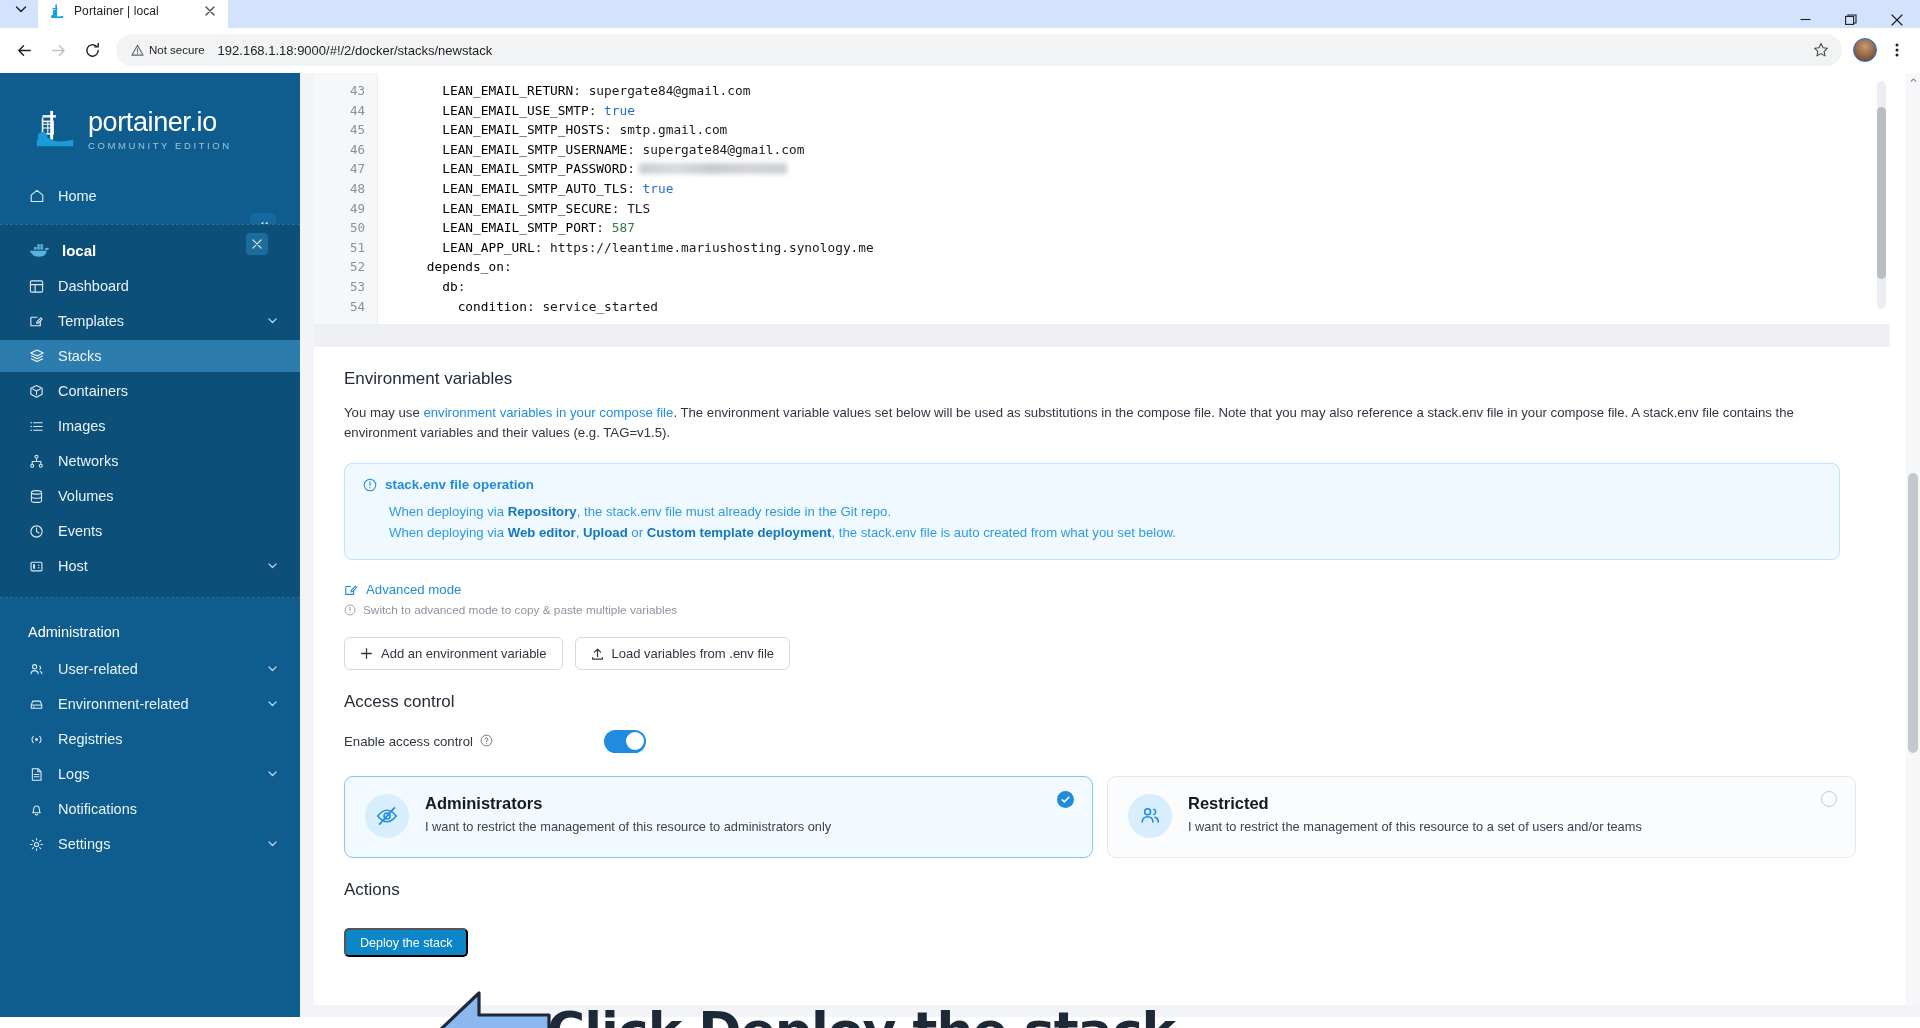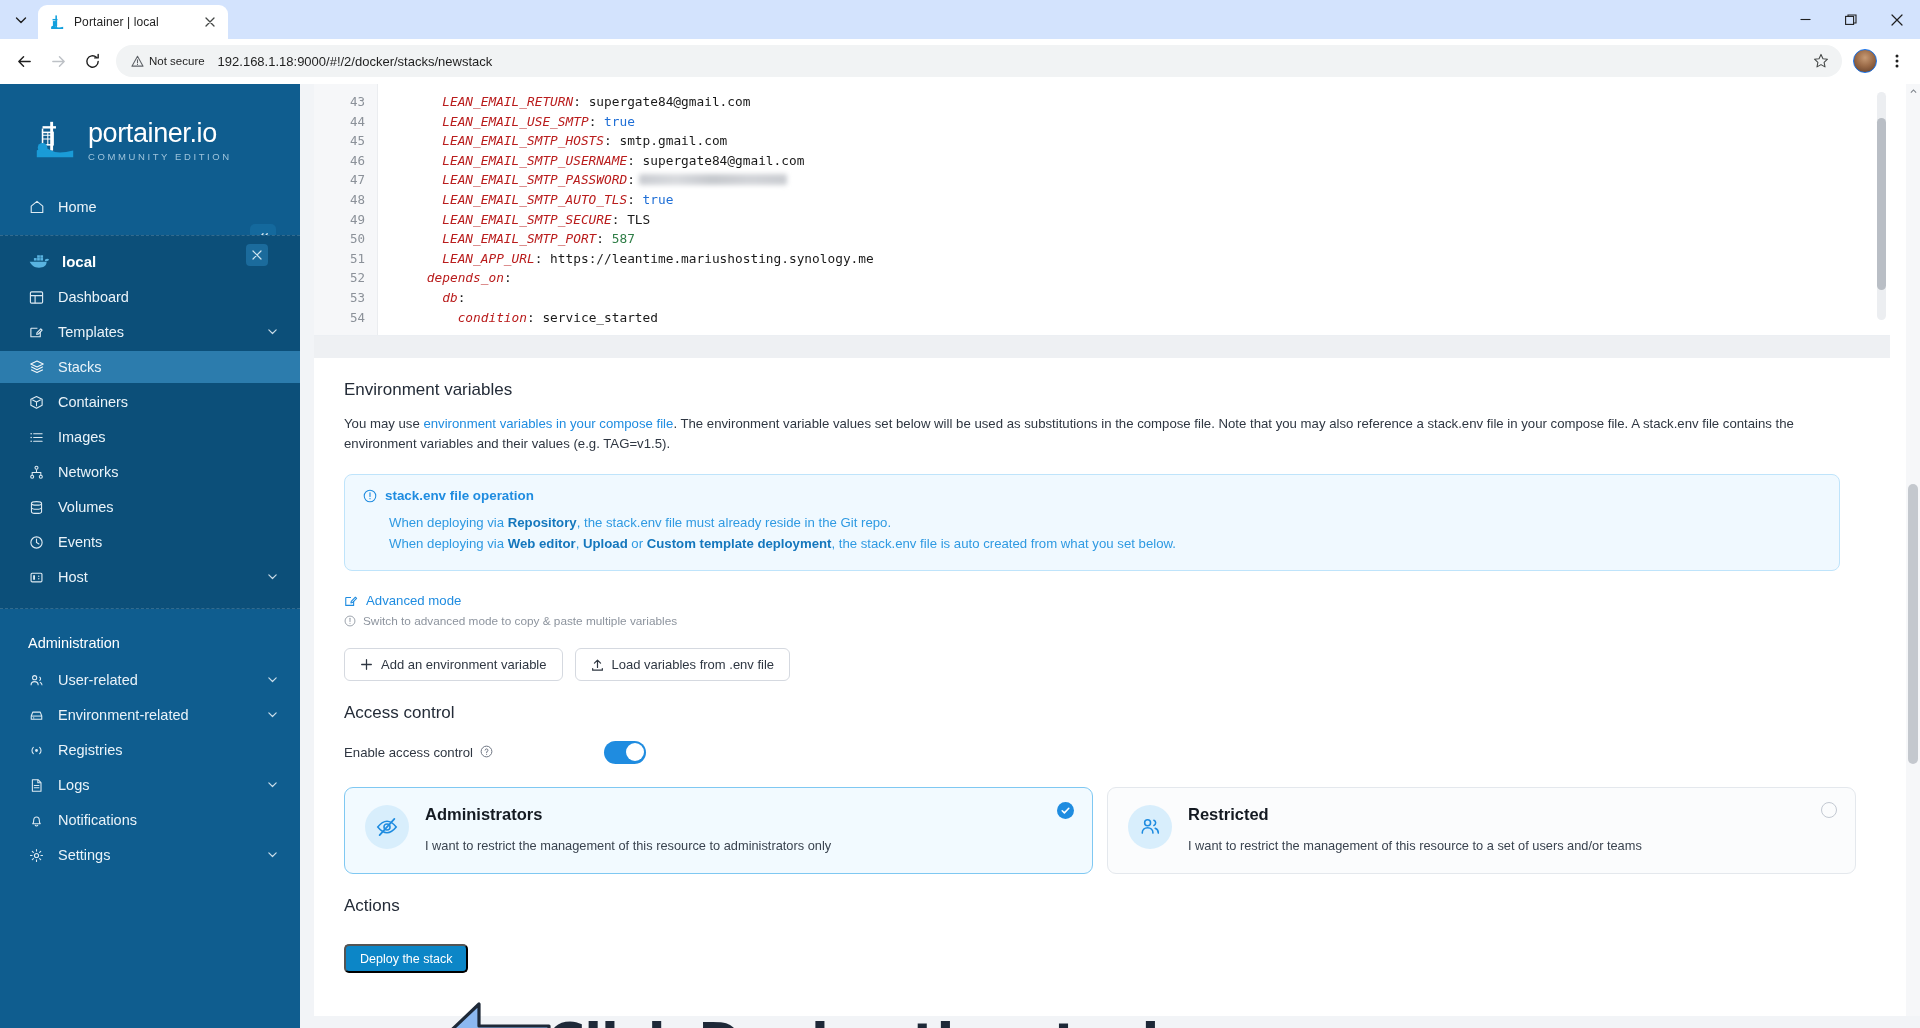--- a/index.html
+++ b/index.html
@@ -7,21 +7,21 @@
     width: 1920px; height: 1028px;
     font-family: "Liberation Sans", sans-serif;
     overflow: hidden;
     background: #ffffff;
   }
 
   
   #browser-chrome { width: 1920px; }
 
   .tabstrip {
-    height: 39px;
+    height: 28px;
     background: #d3e3fd;
     display: flex;
     align-items: flex-end;
     padding-left: 4px;
     position: relative;
   }
   .tab-list-btn {
     width: 34px; height: 30px;
     margin-bottom: 4px;
     border-radius: 6px;
@@ -269,21 +269,21 @@
     color: #8b9199;
   }
   .code-body { flex: 1 1 auto; padding: 8px 0 0 18px; overflow: hidden; }
   .code-body div {
     font-family: "DejaVu Sans Mono", monospace;
     font-size: 12.8px;
     line-height: 19.6px;
     color: #1a1a1a;
     white-space: pre;
   }
-  .k { color: #b91c1c; font-style: italic; }
+  .k { color: #000000; }
   .b { color: #1f6fd6; }
   .g { color: #2e7d46; }
   .redacted {
     display: inline-block;
     width: 148px; height: 11px;
     vertical-align: -1px;
     background: linear-gradient(90deg,#c9ccd1,#d8dade,#c5c8cd,#d2d4d8,#c9ccd1);
     filter: blur(2.4px);
     border-radius: 2px;
     margin-left: 4px;
@@ -410,21 +410,21 @@
   .acard-ico {
     width: 44px; height: 44px; flex: 0 0 44px;
     border-radius: 50%;
     background: #d8eefc;
     display: flex; align-items: center; justify-content: center;
   }
   .acard-title {
     font-size: 16.5px;
     font-weight: 700;
     color: #141a22;
-    margin-bottom: 12px;
+    margin-bottom: 4px;
   }
   .acard-desc { font-size: 12.8px; color: #3a434f; }
   .radio-on {
     position: absolute;
     top: 14px; right: 18px;
     width: 17px; height: 17px;
     border-radius: 50%;
     background: #1f8ce0;
     display: flex; align-items: center; justify-content: center;
   }

